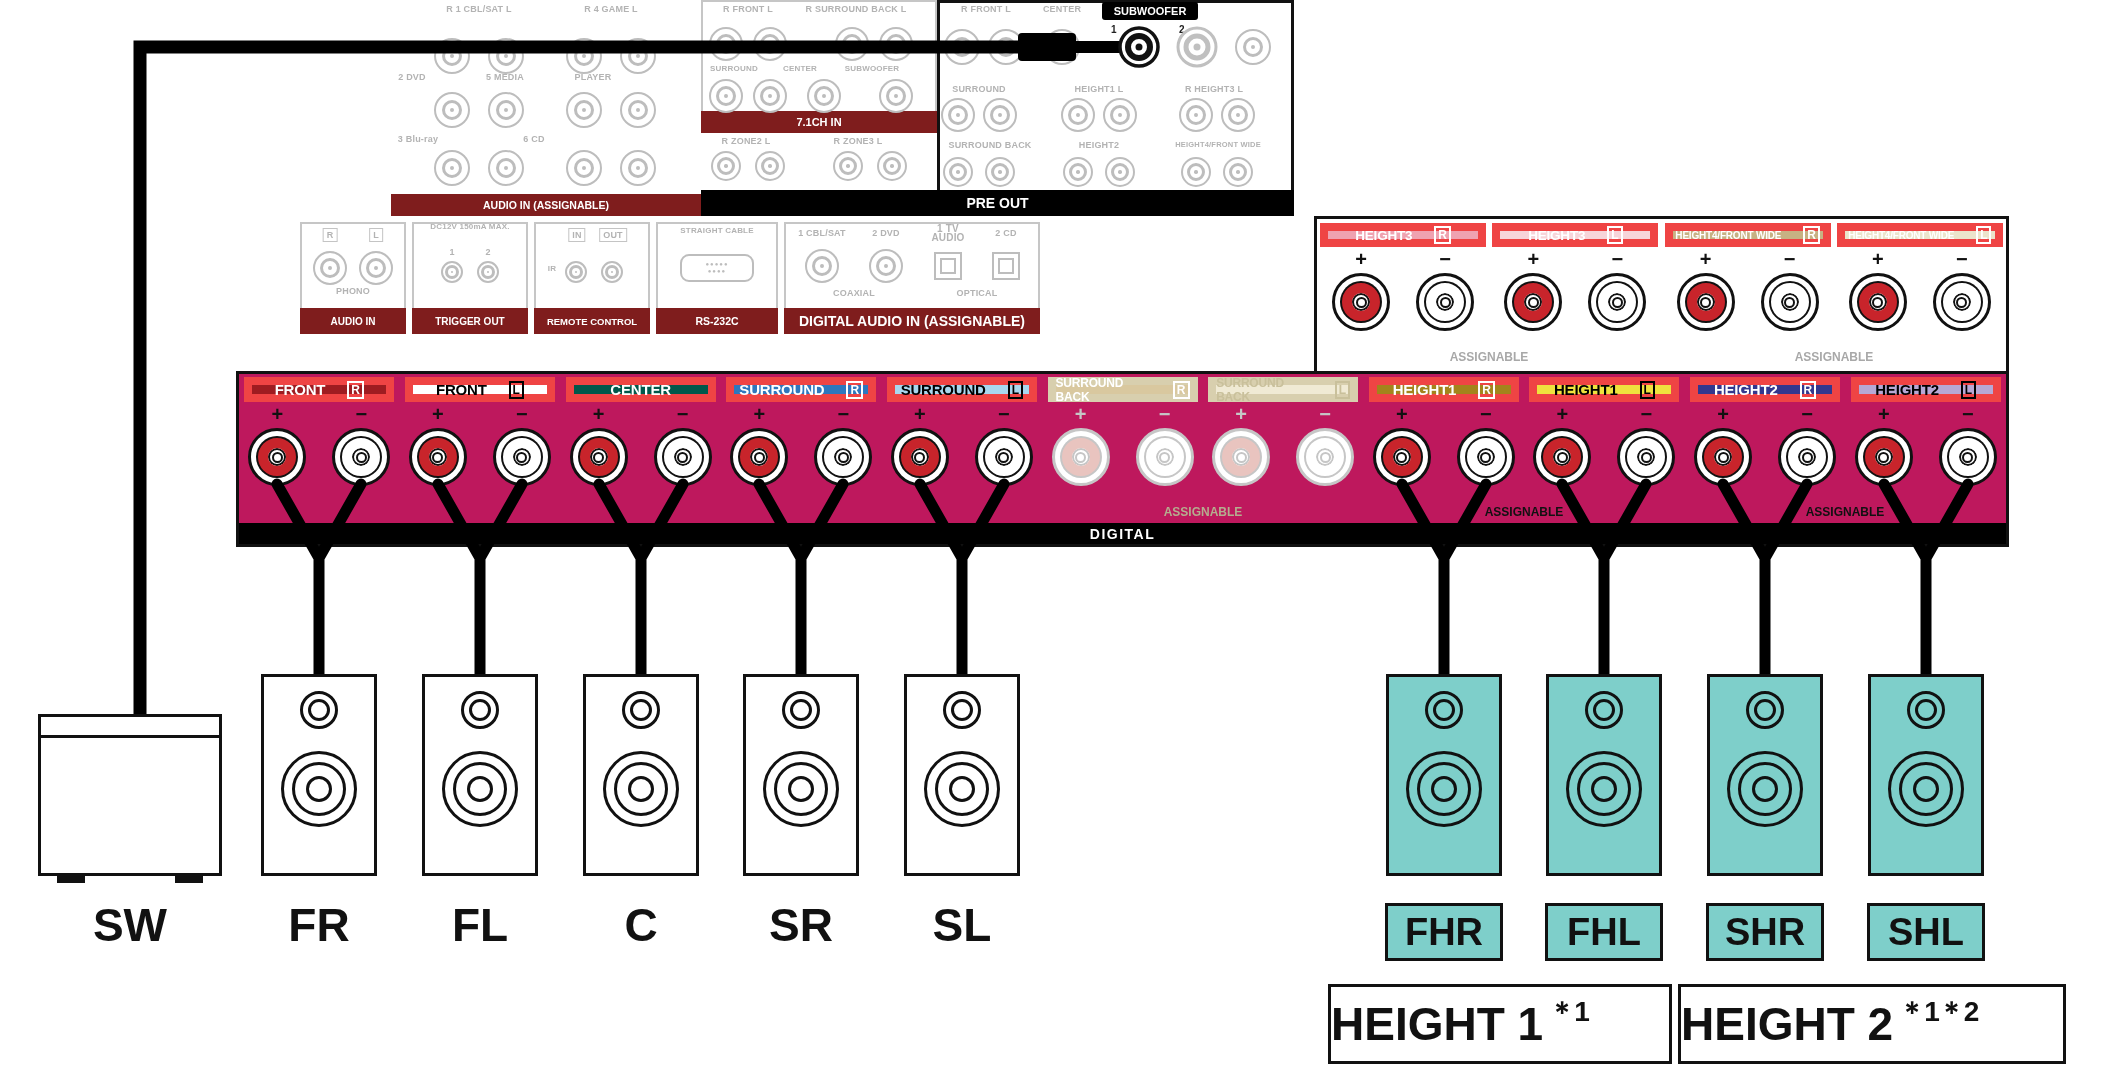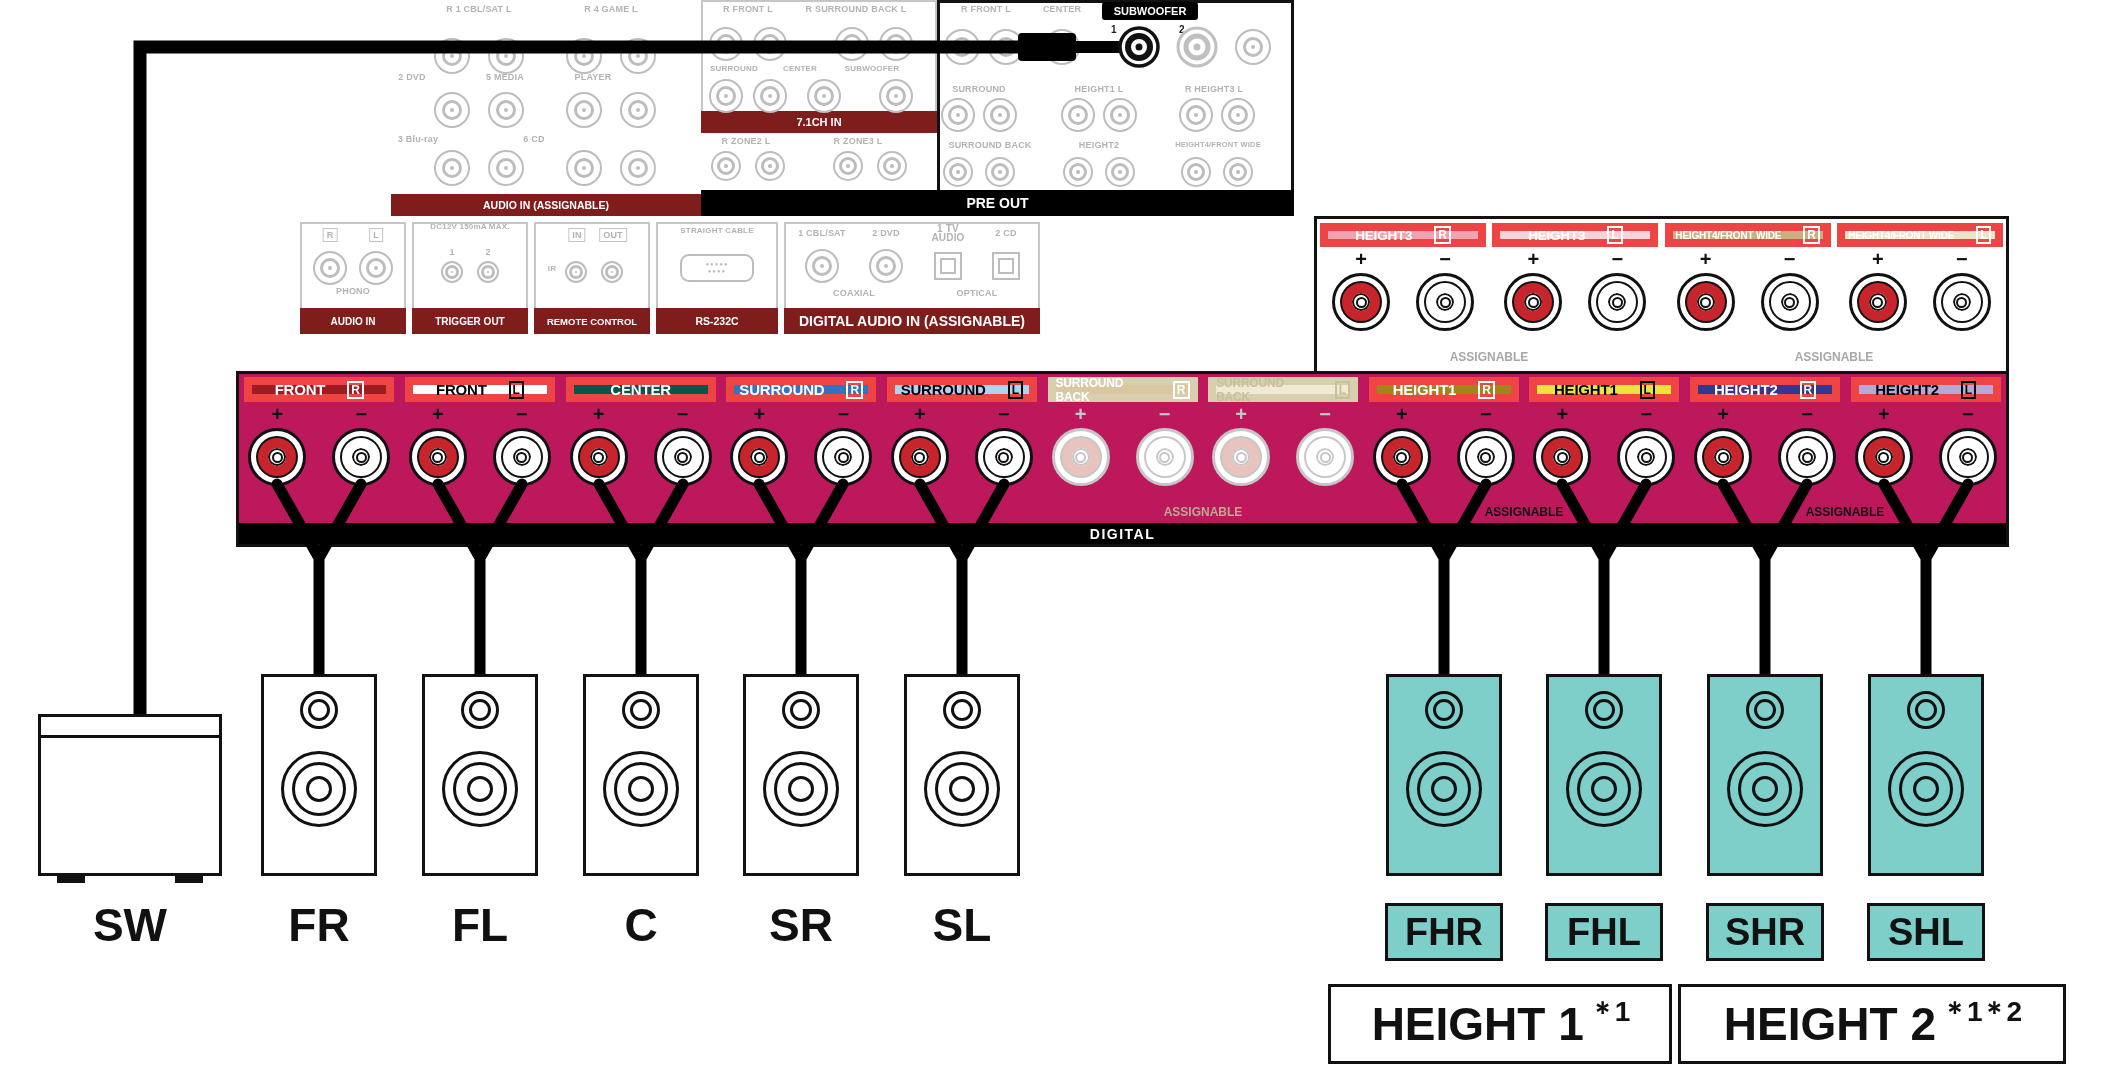--- a/index.html
+++ b/index.html
@@ -86,21 +86,21 @@
   .woofer::before{content:"";grid-area:1/1;width:48px;height:48px;border:3px solid #111;border-radius:50%}
   .woofer::after{content:"";grid-area:1/1;width:20px;height:20px;border:3px solid #111;border-radius:50%}
   .sw-box{position:absolute;left:38px;top:714px;width:184px;height:162px;border:3px solid #111;
           background:#fff;z-index:5}
   .sw-lid{position:absolute;top:18px;left:0;right:0;border-top:3px solid #111}
   .sw-foot{position:absolute;bottom:-10px;width:28px;height:10px;background:#111}
   .spk-label{position:absolute;top:898px;width:140px;text-align:center;font-size:46px;font-weight:bold;z-index:5}
   .tag{position:absolute;top:903px;width:118px;height:58px;border:3px solid #111;display:flex;
        align-items:center;justify-content:center;font-size:38px;font-weight:bold;z-index:5}
   .fbox{position:absolute;top:984px;height:80px;border:3px solid #111;background:#fff;display:flex;
-        align-items:center;justify-content:center;font-weight:bold;font-size:46px;z-index:5}
+        align-items:center;font-weight:bold;font-size:46px;z-index:5}
   .fbox .note{font-size:28px;position:relative;top:-12px;margin-left:5px;letter-spacing:-2px}
 </style>
 </head>
 <body>
 
 <div class="canvas">
 
   <div class="gbox" style="left:701px;top:0;width:236px;height:133px"></div>
   <div class="preout-box" style="left:937px;top:0;width:357px;height:216px"></div>
   <div class="gbox" style="left:300px;top:222px;width:106px;height:112px"></div>

